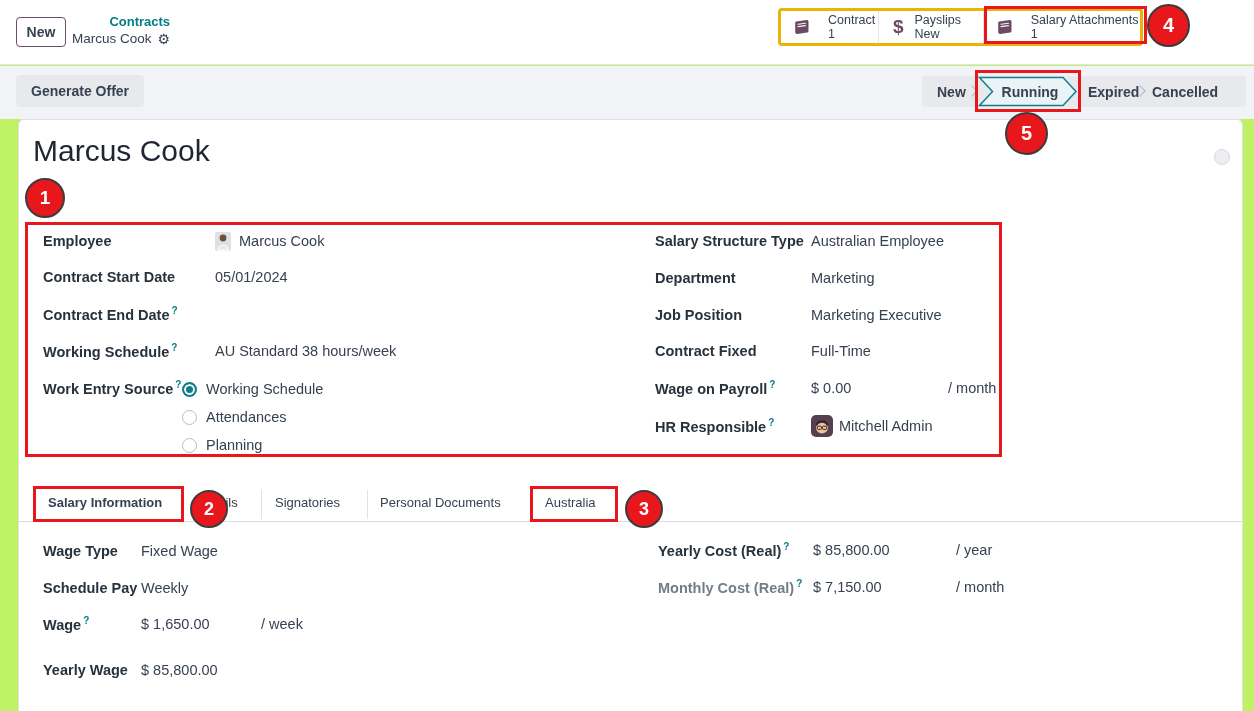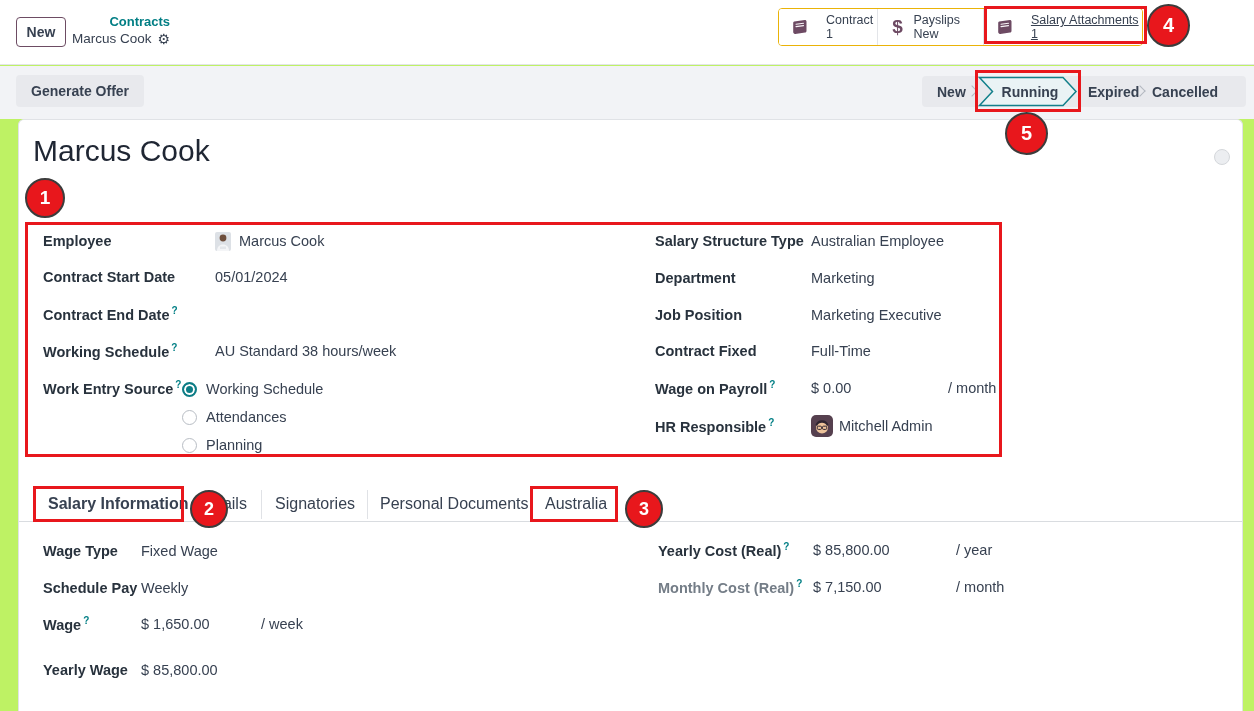--- a/index.html
+++ b/index.html
@@ -13,23 +13,23 @@
   
   .hdr { position:absolute; left:0; top:0; width:100%; height:65px; background:#fff; border-bottom:1px solid #e3e5e9; }
   .btn-new { position:absolute; left:16px; top:17px; width:50px; height:30px; background:#fff;
              border:1px solid #6d4c63; border-radius:4px; font-weight:600; font-size:14px; color:#374151;
              font-family:inherit; cursor:pointer; }
   .bc { position:absolute; left:72px; top:14px;text-align:right; }
   .bc-parent { display:block; color:#017e84; font-size:13px; font-weight:600; line-height:16px; text-decoration:none; cursor:pointer; }
   .bc-cur { display:flex; align-items:center; gap:6px; font-size:13.5px; color:#374151; line-height:18px; }
   .gear { font-size:14px; color:#374151; cursor:pointer; line-height:14px; }
   .smartb { position:absolute; left:778px; top:8px; width:365px; height:38px; background:#fff;
-            border:1px solid #eab308; border-radius:4px; display:flex; overflow:hidden; }
+            border:3px solid #eab308; border-radius:4px; display:flex; overflow:hidden; }
   .sb { display:flex; align-items:center; gap:9px; padding-left:12px; border-right:1px solid #e3e5e9; cursor:pointer; background:#fff; }
-  .sb:last-child { border-right:none;text-decoration:underline; }
+  .sb:last-child { border-right:none; }
   .sb-txt { display:flex; flex-direction:column; font-size:12.5px; line-height:14px; color:#374151; }
   .dollar { font-size:19px; font-weight:700; color:#6d4a63; width:14px; text-align:center; }
   
   .abar { position:absolute; left:0; top:66px; width:100%; height:53px; background:#f2f3f6; }
   .btn-gen { position:absolute; left:16px; top:75px; height:32px; padding:0 15px; background:#e8e9ed; border:none;
              border-radius:4px; font-weight:600; font-size:14px; color:#374151; font-family:inherit; cursor:pointer; }
   .statusbar { position:absolute; left:922px; top:76px; width:324px; height:31px; background:#e8e9ed; border-radius:4px; }
   .st { position:absolute; top:0; height:31px; display:flex; align-items:center; font-weight:600; font-size:14px; color:#374151; cursor:pointer; }
   .chev { position:absolute; top:11px; width:8px; height:8px; border-top:1.5px solid #b3b8c0; border-right:1.5px solid #b3b8c0; transform:rotate(45deg); }
   .st-run { position:absolute; left:56px; top:0; cursor:pointer; }
@@ -50,21 +50,21 @@
   .w-r  { width:156px; flex:none; }  
   .w-bl { width:98px;  flex:none; }  
   .w-br { width:155px; flex:none; }  
   .avatar { margin-right:8px; display:flex; align-items:center; }
   .rrow { position:absolute; left:182px; height:22px; display:flex; align-items:center; gap:9px; font-size:14.5px; color:#374151; cursor:pointer; }
   .radio { width:15px; height:15px; border-radius:50%; flex:none; }
   .radio.on  { background:#0d7d86; border:2px solid #0d7d86; box-shadow: inset 0 0 0 2px #fff; }
   .radio.off { background:#fff; border:1.5px solid #b8bdc4; }
   
   .tabline { position:absolute; left:19px; top:521px; width:1223px; height:1px; background:#d9dce0; }
-  .tab { position:absolute; top:495px; font-size:16px; color:#374151; cursor:pointer; white-space:nowrap; }
+  .tab { position:absolute; top:495px; font-size:13px; color:#374151; cursor:pointer; white-space:nowrap; }
   .tab.active { font-weight:600; }
   .tabdiv { position:absolute; top:490px; width:1px; height:29px; background:#e0e2e6; }
   
   .rbox { position:absolute; border:3px solid #e8171c; z-index:40; pointer-events:none; }
   .acircle { position:absolute; z-index:50; border-radius:50%; background:#e8171c; border:2px solid #3c3c3c;
              color:#fff; font-weight:700; display:flex; align-items:center; justify-content:center; pointer-events:none; }
 </style>
 </head>
 <body>
 

